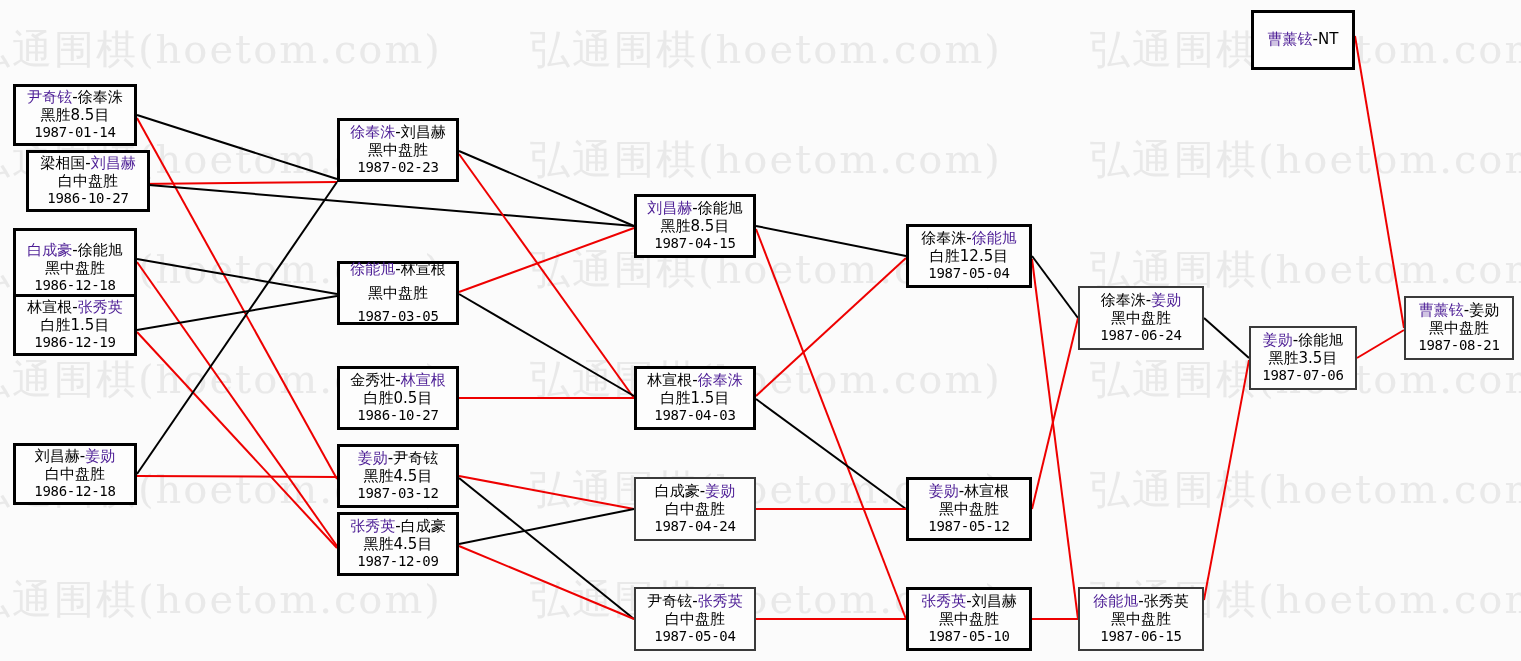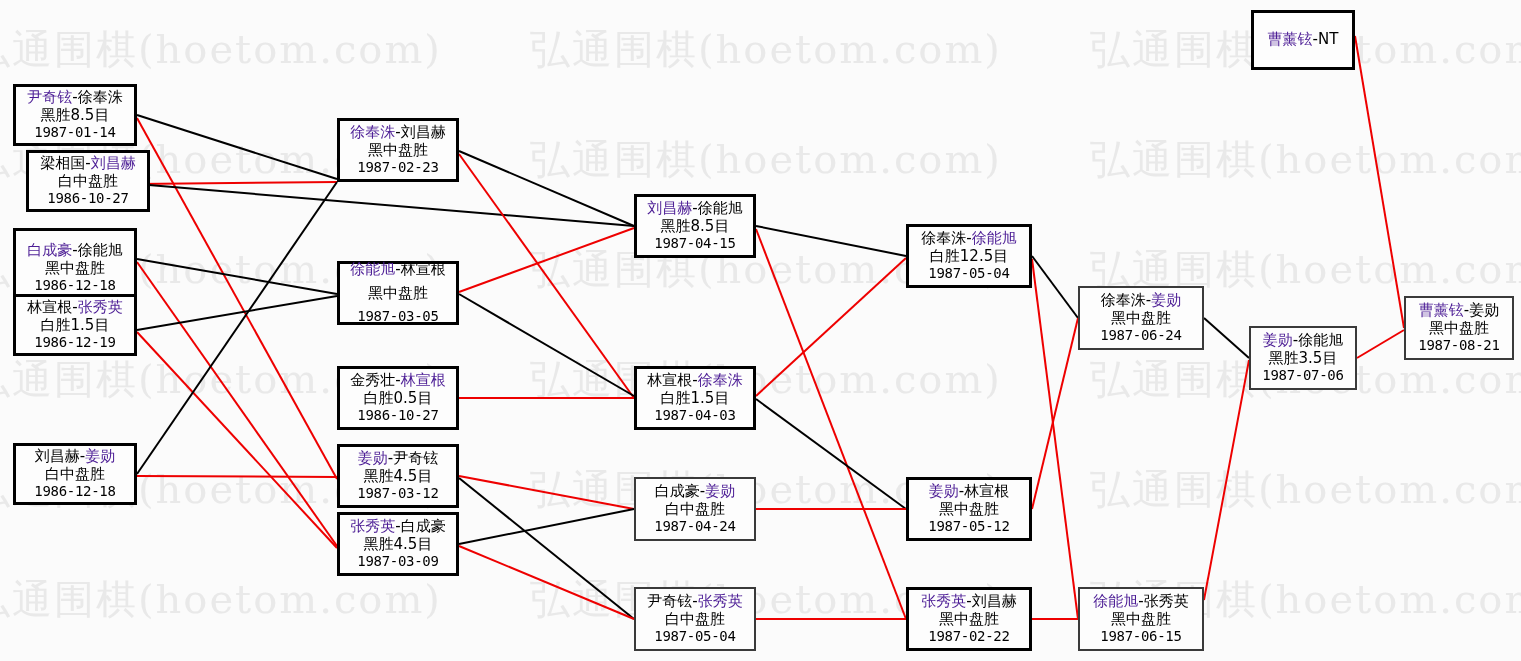--- a/index.html
+++ b/index.html
@@ -120,21 +120,21 @@
         <div class="ln date">1986-10-27</div>
       </div>
       <div class="node thick" style="left: 337px; top: 444px; width: 122px; height: 64px;">
         <div class="ln"><span class="r">姜勋</span><span class="k">-</span><span class="k">尹奇铉</span></div>
         <div class="ln">黑胜4.5目</div>
         <div class="ln date">1987-03-12</div>
       </div>
       <div class="node thick" style="left: 337px; top: 512px; width: 122px; height: 64px;">
         <div class="ln"><span class="r">张秀英</span><span class="k">-</span><span class="k">白成豪</span></div>
         <div class="ln">黑胜4.5目</div>
-        <div class="ln date">1987-03-09</div>
+        <div class="ln date">1987-12-09</div>
       </div>
       <div class="node thick" style="left: 634px; top: 194px; width: 122px; height: 64px;">
         <div class="ln"><span class="r">刘昌赫</span><span class="k">-</span><span class="k">徐能旭</span></div>
         <div class="ln">黑胜8.5目</div>
         <div class="ln date">1987-04-15</div>
       </div>
       <div class="node thick" style="left: 634px; top: 366px; width: 122px; height: 64px;">
         <div class="ln"><span class="k">林宣根</span><span class="k">-</span><span class="r">徐奉洙</span></div>
         <div class="ln">白胜1.5目</div>
         <div class="ln date">1987-04-03</div>
@@ -155,21 +155,21 @@
         <div class="ln date">1987-05-04</div>
       </div>
       <div class="node thick" style="left: 906px; top: 477px; width: 126px; height: 64px;">
         <div class="ln"><span class="r">姜勋</span><span class="k">-</span><span class="k">林宣根</span></div>
         <div class="ln">黑中盘胜</div>
         <div class="ln date">1987-05-12</div>
       </div>
       <div class="node thick" style="left: 906px; top: 587px; width: 126px; height: 64px;">
         <div class="ln"><span class="r">张秀英</span><span class="k">-</span><span class="k">刘昌赫</span></div>
         <div class="ln">黑中盘胜</div>
-        <div class="ln date">1987-02-22</div>
+        <div class="ln date">1987-05-10</div>
       </div>
       <div class="node thin" style="left: 1078px; top: 286px; width: 126px; height: 64px;">
         <div class="ln"><span class="k">徐奉洙</span><span class="k">-</span><span class="r">姜勋</span></div>
         <div class="ln">黑中盘胜</div>
         <div class="ln date">1987-06-24</div>
       </div>
       <div class="node thin" style="left: 1078px; top: 587px; width: 126px; height: 64px;">
         <div class="ln"><span class="r">徐能旭</span><span class="k">-</span><span class="k">张秀英</span></div>
         <div class="ln">黑中盘胜</div>
         <div class="ln date">1987-06-15</div>

